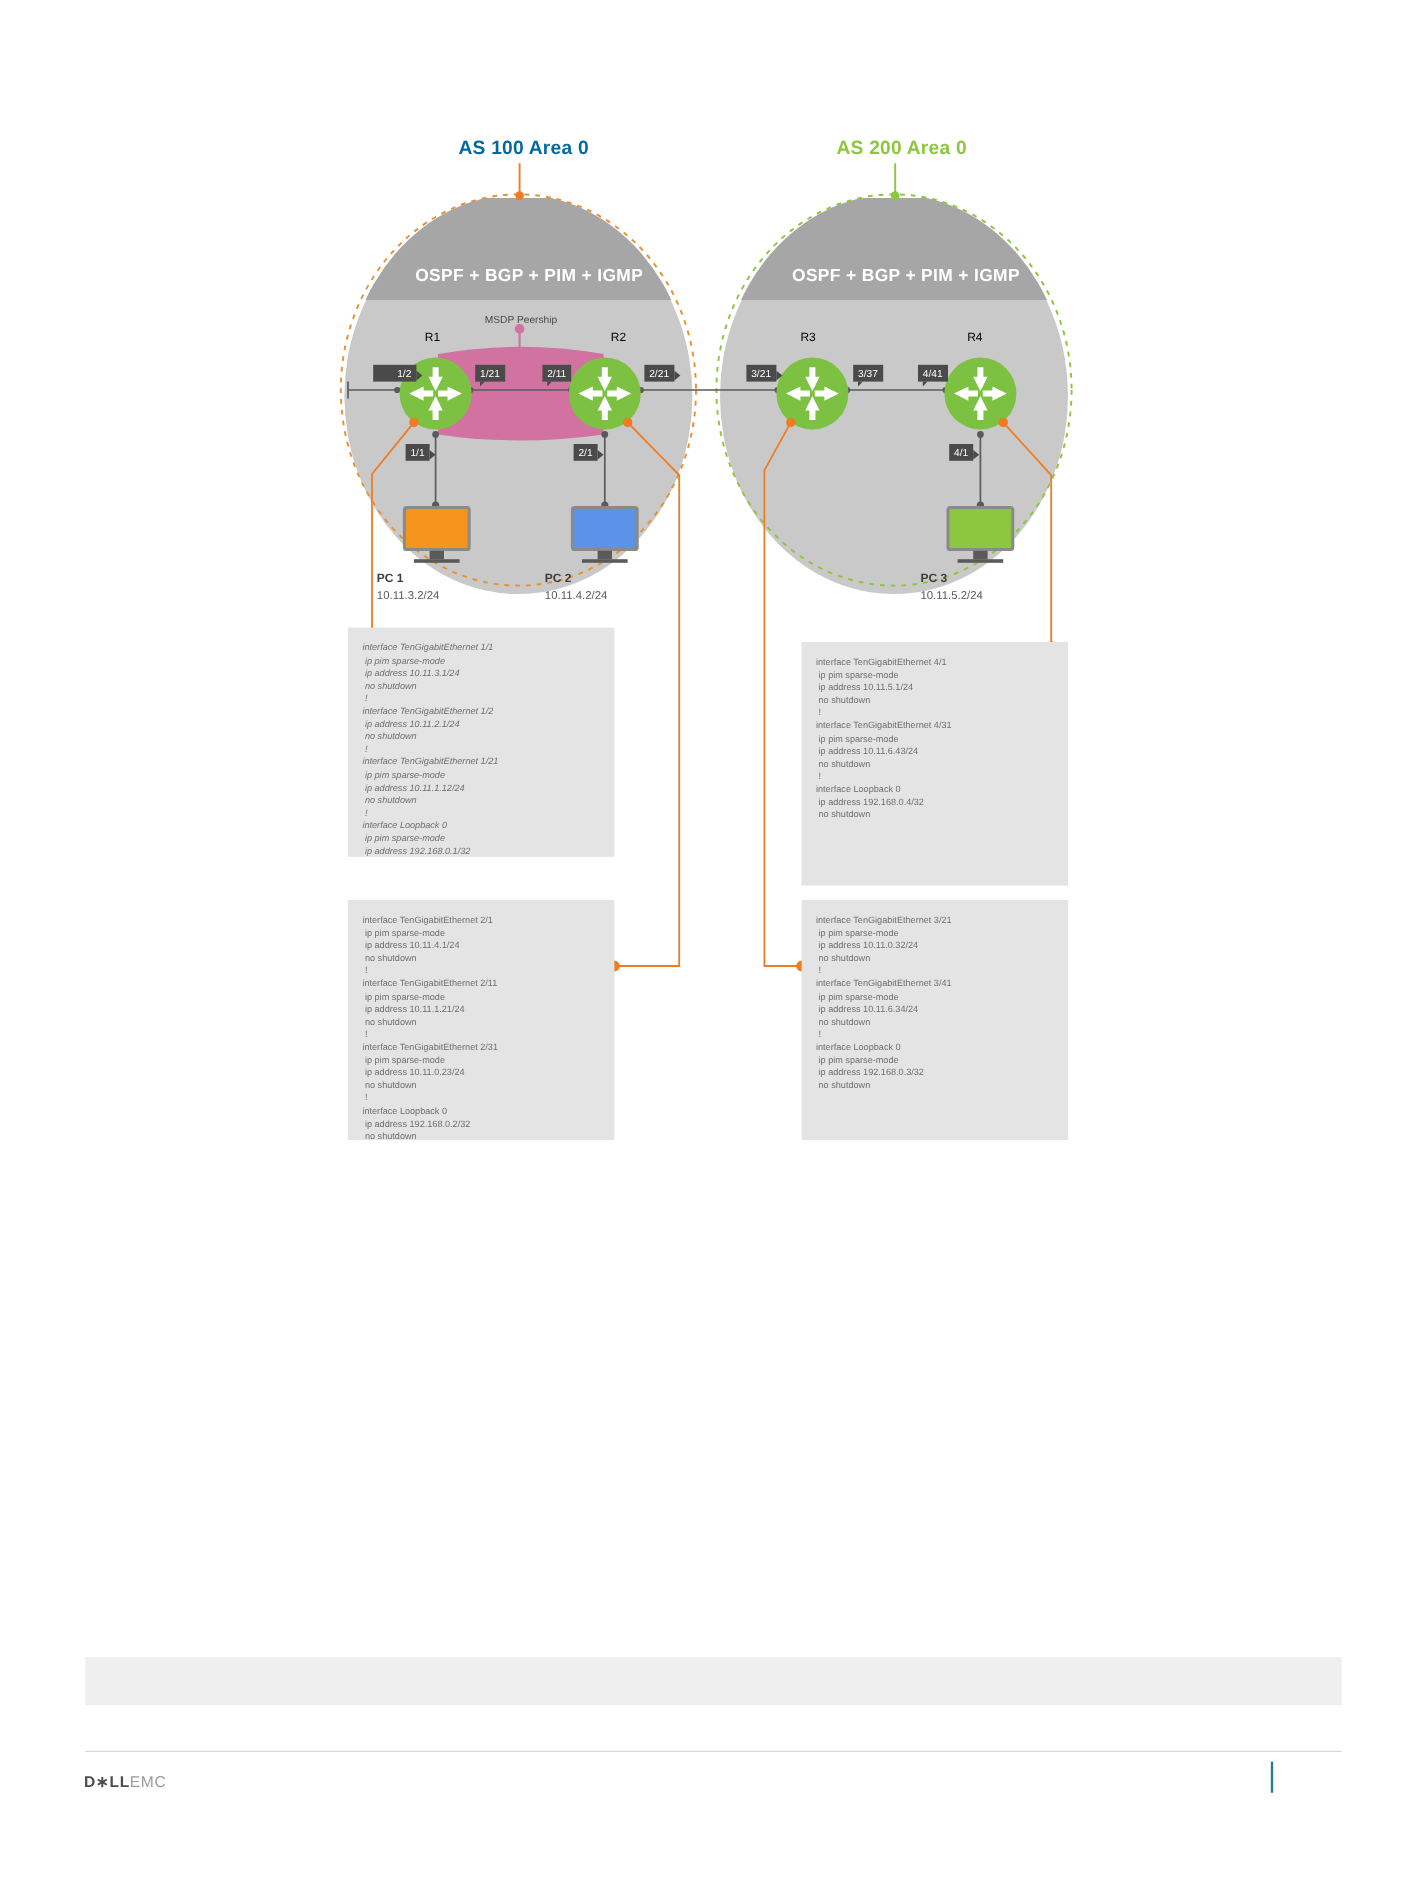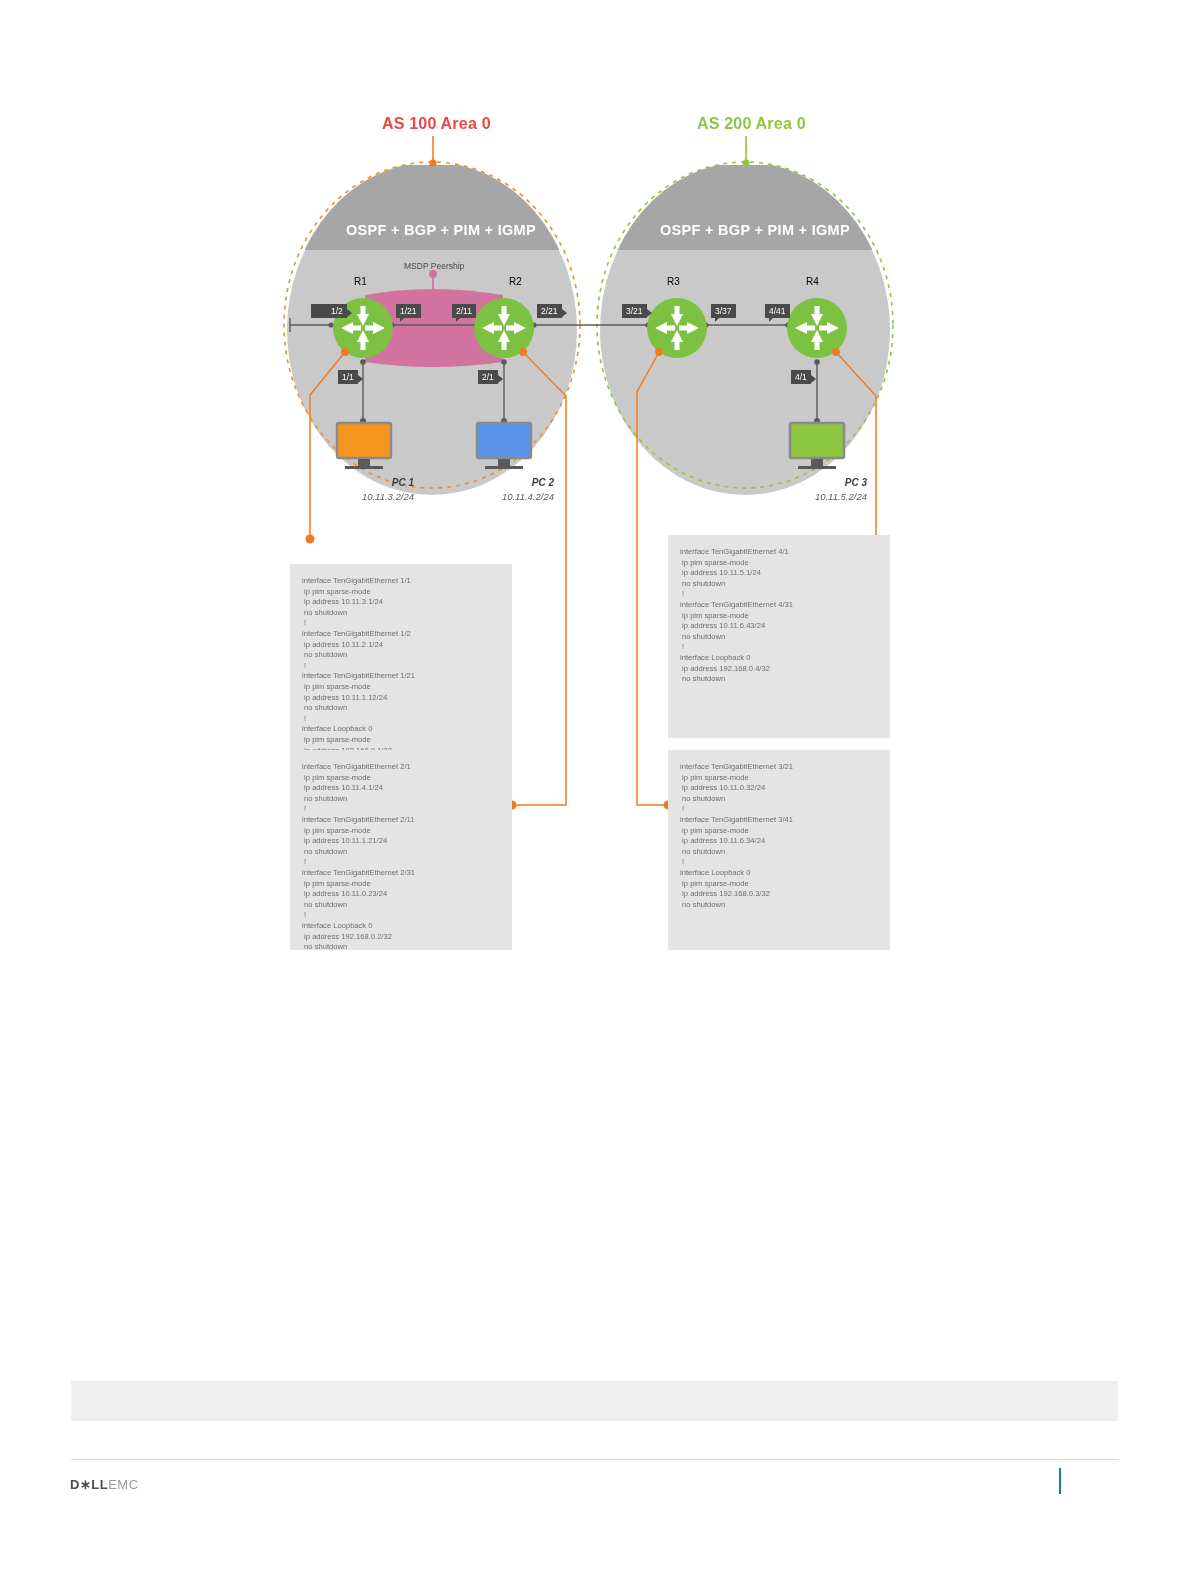--- a/index.html
+++ b/index.html
@@ -34,21 +34,21 @@
   }
 
   
   .as-label {
     position: absolute;
     font-weight: bold;
     font-size: 16px;
     letter-spacing: 0.2px;
     white-space: nowrap;
   }
-  #as-label-left  { left: 382px; top: 115px; color: #ef4444; }
+  #as-label-left  { left: 382px; top: 115px; color: #0369a1; }
   #as-label-right { left: 697px; top: 115px; color: #8DC63F; }
 
   
   .proto-banner {
     position: absolute;
     color: #ffffff;
     font-weight: bold;
     font-size: 14.5px;
     white-space: nowrap;
     letter-spacing: 0.3px;
@@ -105,23 +105,22 @@
     right: -5px;
     bottom: 1px;
     border-left: 5px solid #4a4a4a;
     border-top: 4px solid transparent;
     border-bottom: 4px solid transparent;
   }
 
   
   .pc-label {
     position: absolute;
-    text-align: right;
-    white-space: nowrap;
-    font-style: italic;
+    text-align: left;
+    white-space: nowrap;
   }
   .pc-label .pc-name {
     display: block;
     font-size: 10px;
     font-weight: bold;
     color: #3d3d3d;
     line-height: 14px;
   }
   .pc-label .pc-ip {
     display: block;
@@ -139,21 +138,21 @@
     overflow: hidden;
   }
   .config-line {
     font-family: "Liberation Sans", sans-serif;
     font-size: 7.6px;
     line-height: 10.6px;
     color: #6e6e6e;
     white-space: pre;
   }
 
-  #config-r1 { left: 290px; top: 564px; width: 222px; height: 191px; }
+  #config-r1 { left: 290px; top: 523px; width: 222px; height: 191px; font-style: italic; }
   #config-r2 { left: 290px; top: 750px; width: 222px; height: 200px; }
   #config-r4 { left: 668px; top: 535px; width: 222px; height: 203px; }
   #config-r3 { left: 668px; top: 750px; width: 222px; height: 200px; }
 
   
   #footer-band {
     position: absolute;
     left: 71px;
     top: 1381px;
     width: 1047px;

